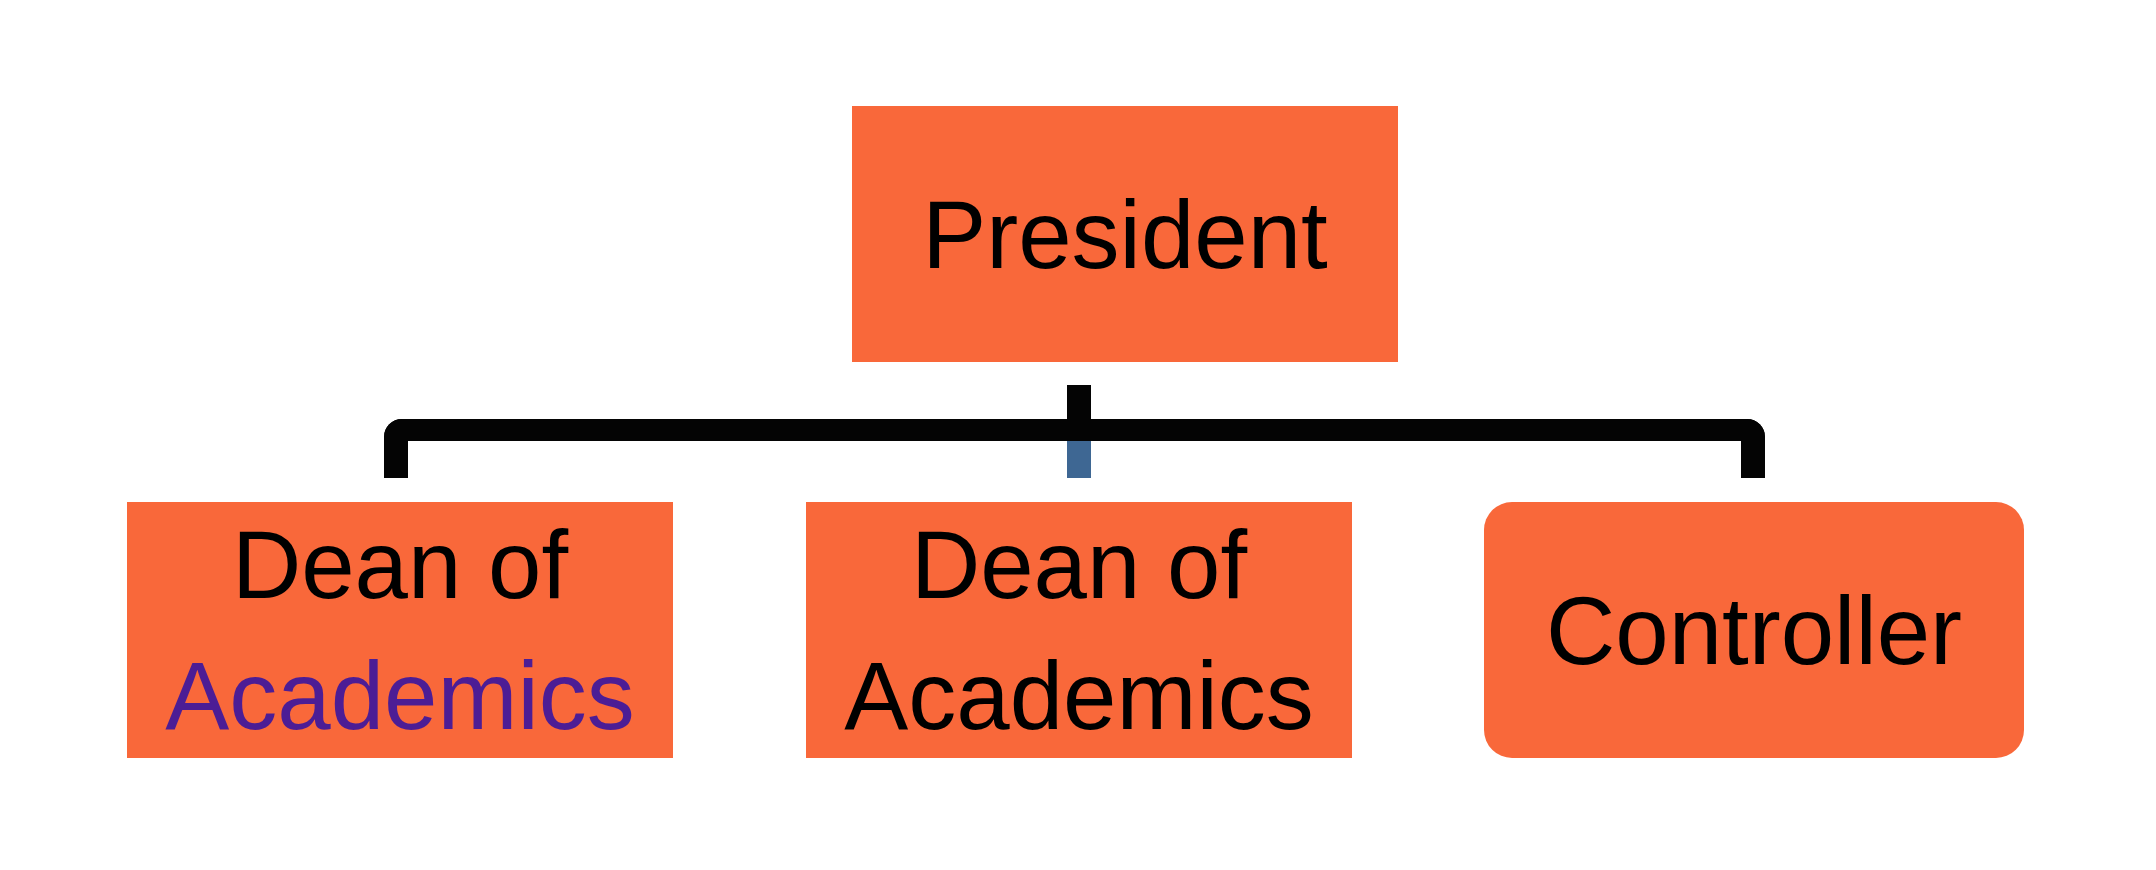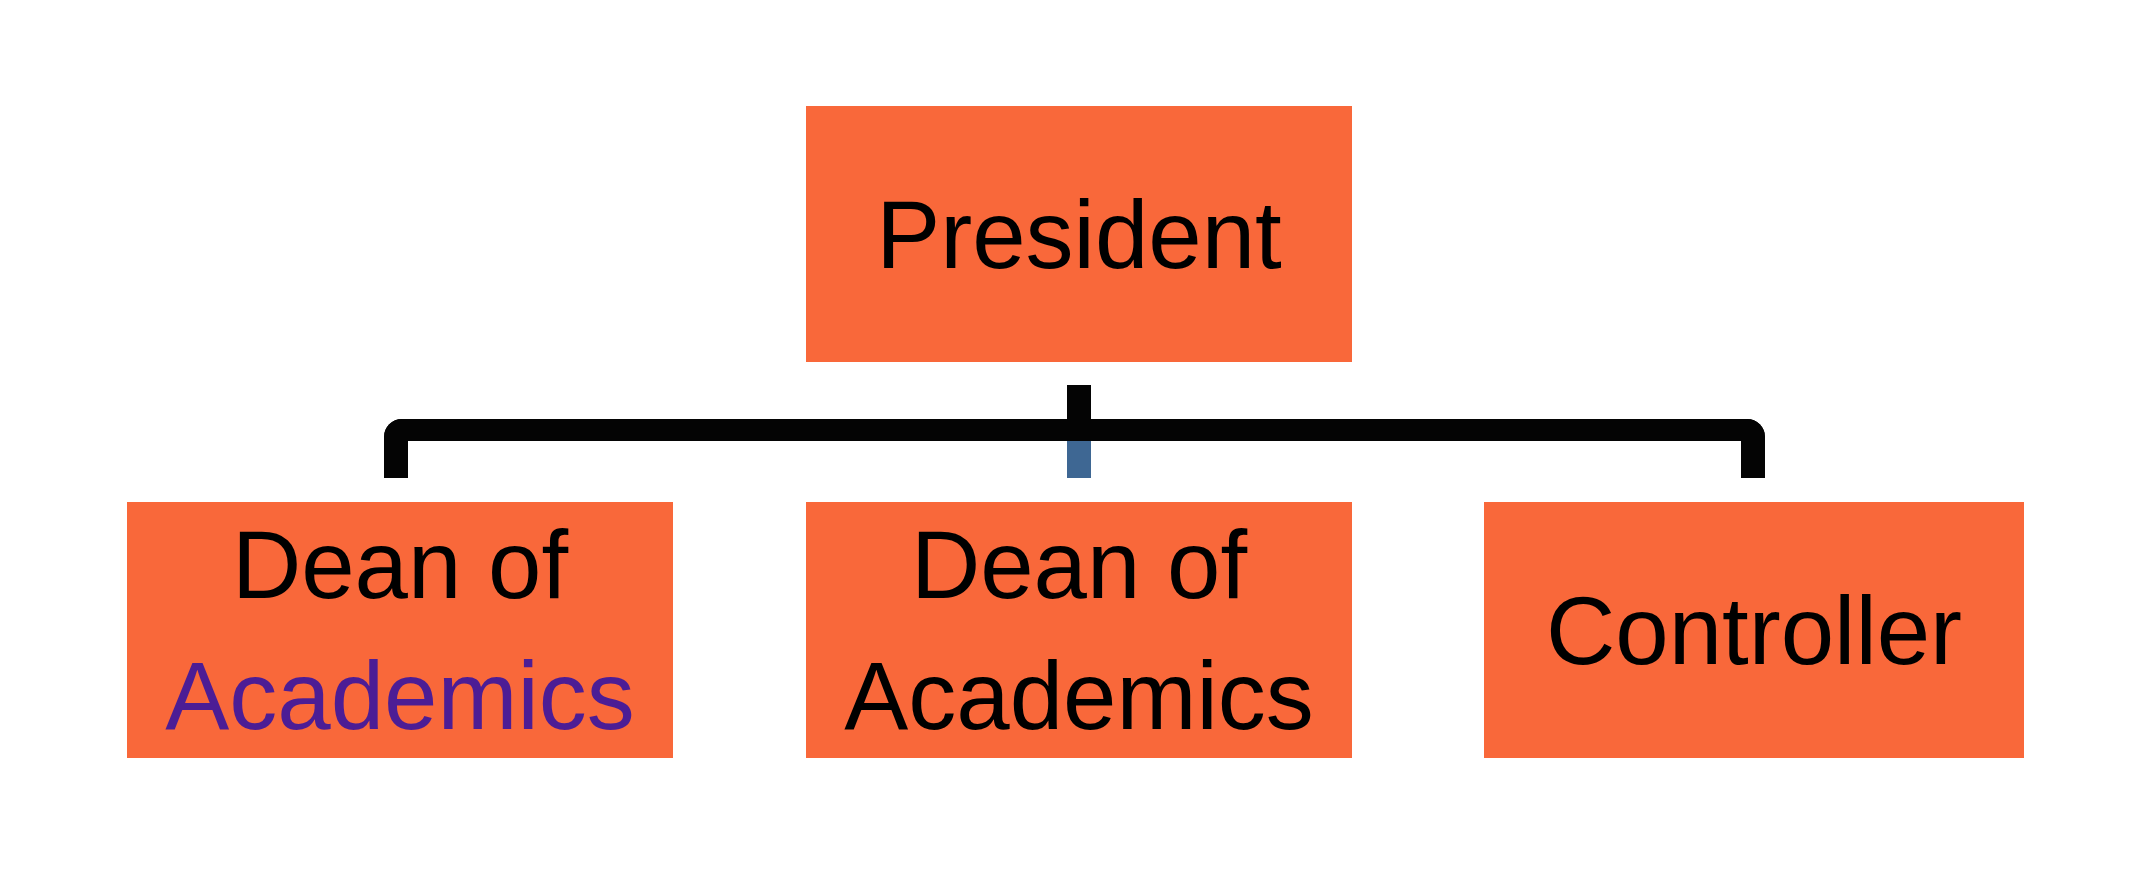--- a/index.html
+++ b/index.html
@@ -24,21 +24,21 @@
     line-height: 131px;
     font-weight: 400;
     letter-spacing: 0;
   }
   .node .label-line {
     display: block;
     white-space: nowrap;
   }
   
   .node-president {
-    left: 806px;
+    left: 852px;
     top: 106px;
     width: 546px;
     height: 256px;
   }
   
   .node-dean-academics {
     left: 127px;
     top: 502px;
     width: 546px;
     height: 256px;
@@ -106,17 +106,17 @@
   <div class="node node-dean-academics" style="background-color: rgb(249, 104, 58);">
     <span class="label-line" style="color: rgb(0, 0, 0);">Dean of</span>
     <span class="label-line" style="color: #4c1d95;">Academics</span>
   </div>
 
   <div class="node node-dean-students" style="background-color: rgb(249, 104, 58);">
     <span class="label-line" style="color: rgb(0, 0, 0);">Dean of</span>
     <span class="label-line" style="color: rgb(0, 0, 0);">Academics</span>
   </div>
 
-  <div class="node node-controller" style="background-color: rgb(249, 104, 58);">
+  <div class="node node-controller" style="background-color: rgb(249, 104, 58); border-radius: 28px;">
     <span class="label-line" style="color: rgb(0, 0, 0);">Controller</span>
   </div>
 
 </div>
 
 </body></html>

